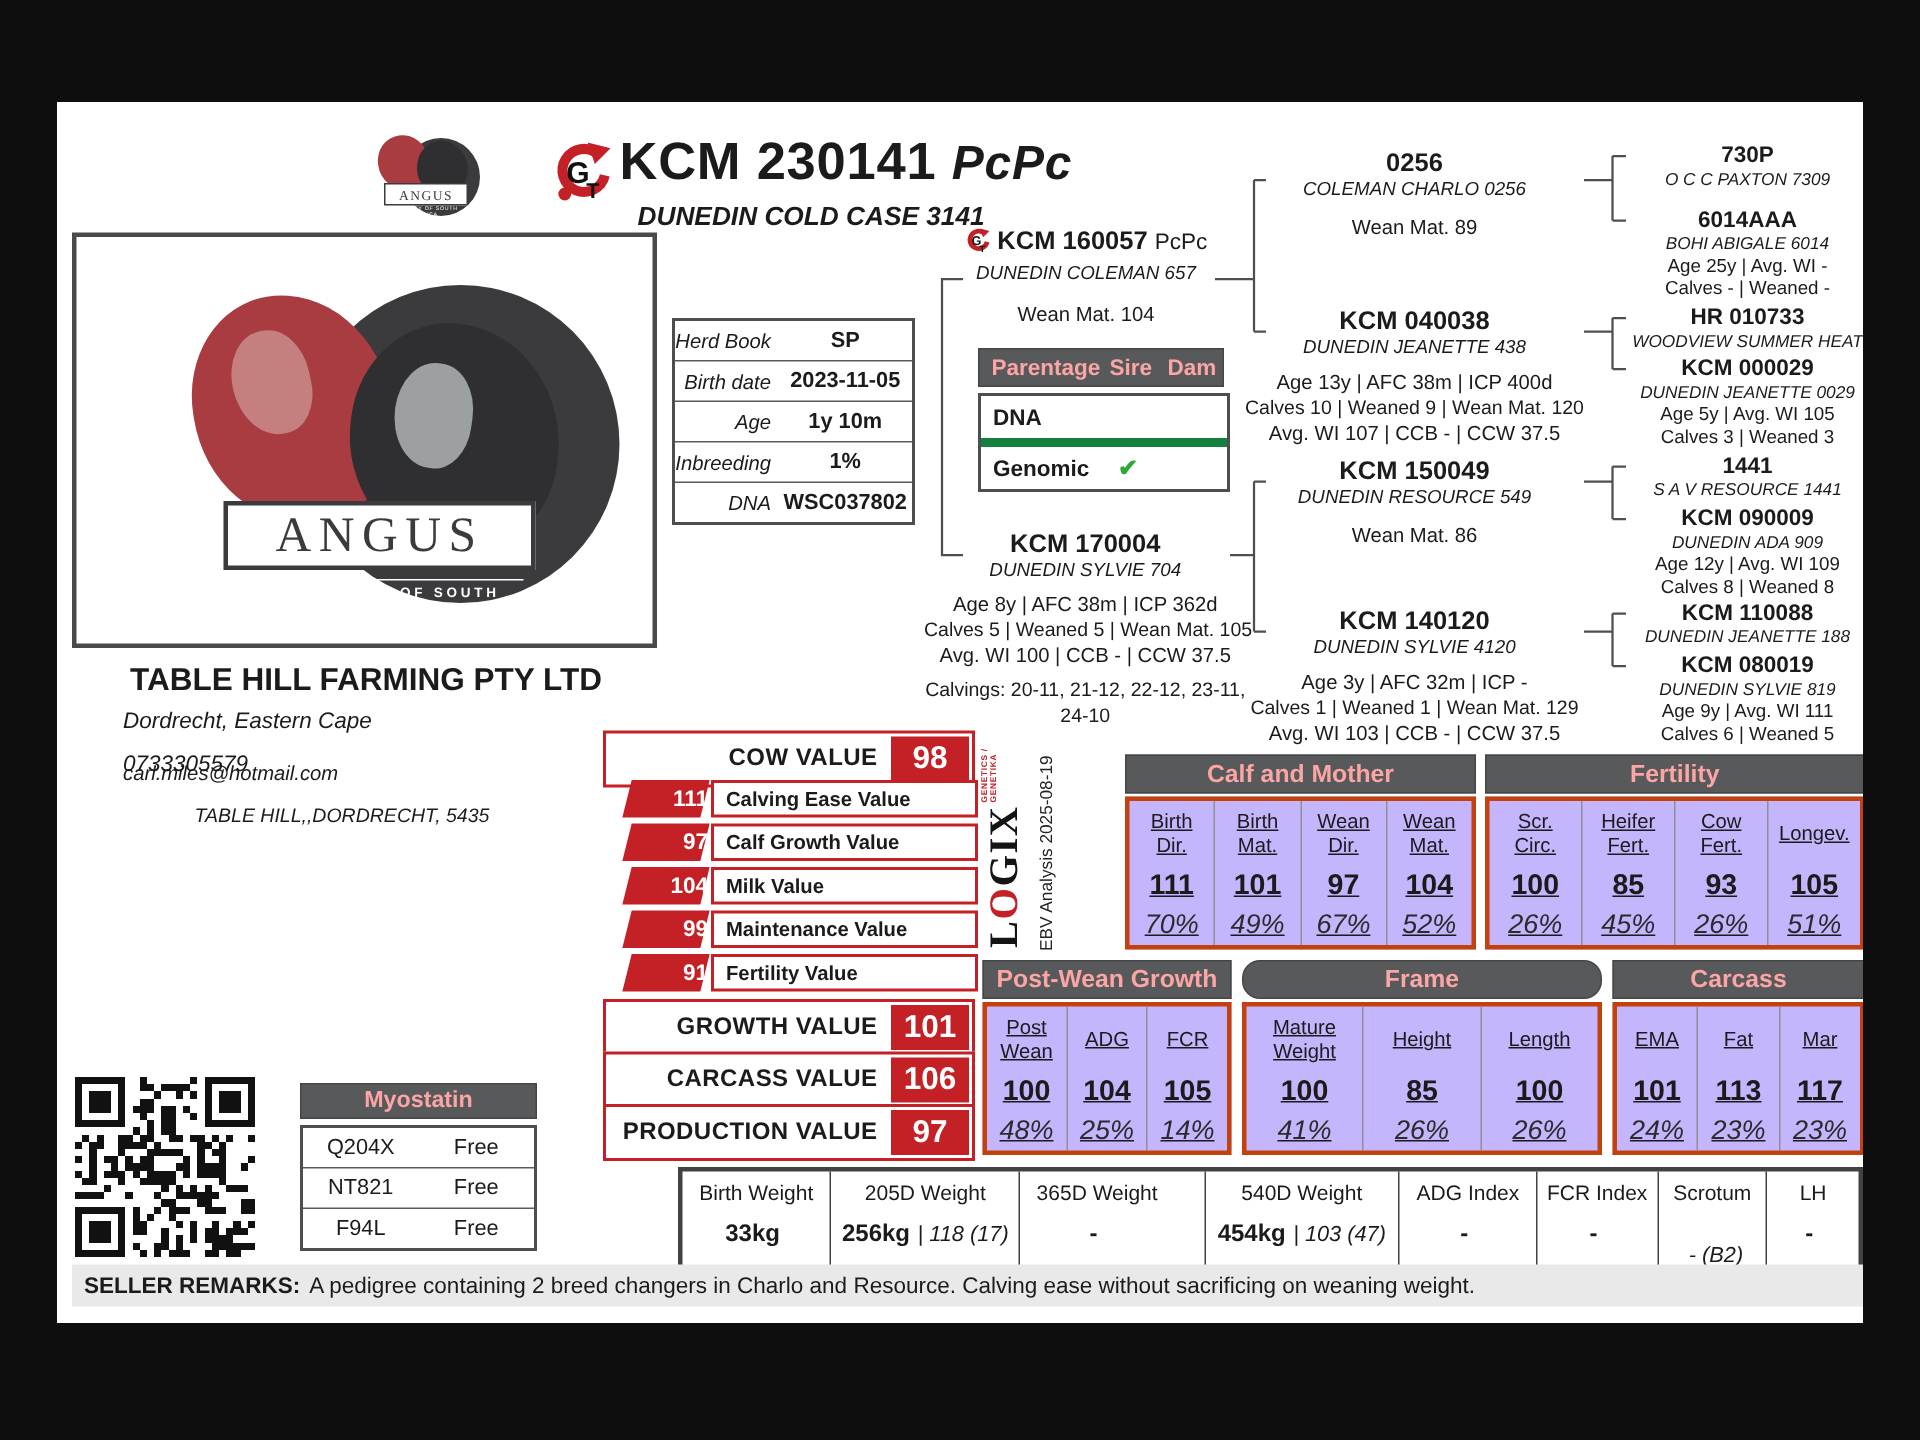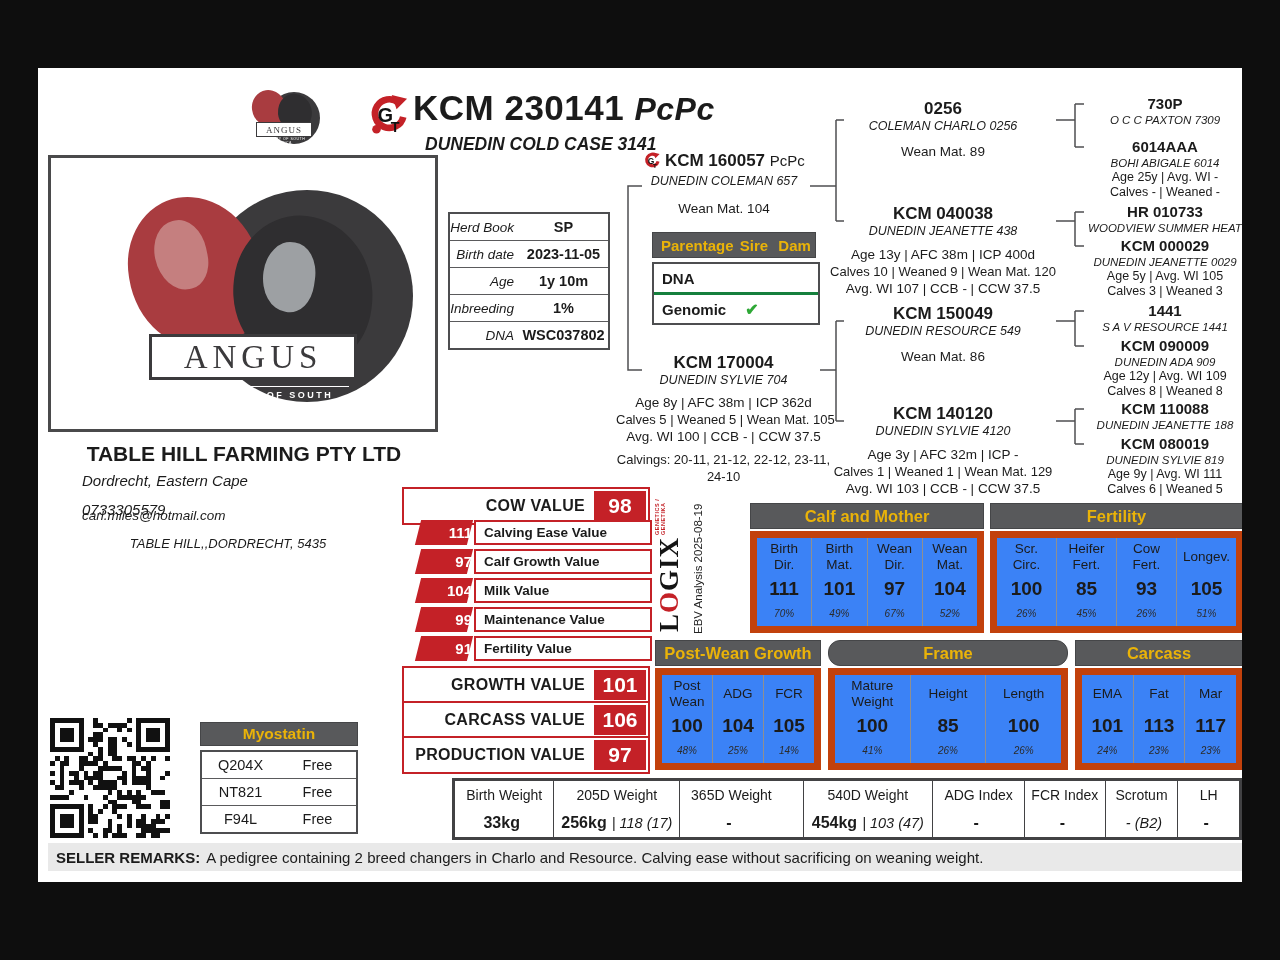--- a/index.html
+++ b/index.html
@@ -4,21 +4,21 @@
 <style>
   html,body{margin:0;padding:0;}
   body{width:1280px;height:960px;background:#0e0e0e;position:relative;
        font-family:"Liberation Sans",sans-serif;color:#1b1b1b;}
   .page{position:absolute;left:38px;top:68px;width:1204px;height:814px;background:#fff;overflow:hidden;}
   .abs{position:absolute;}
   
   .lot{left:17px;top:24px;background:#4f4f51;border:2px solid #141414;color:#fff;
        font-size:23px;font-weight:bold;padding:3px 14px;letter-spacing:1px;}
   
-  .gbar{background:#58595B;color:#eab308;font-weight:bold;display:flex;align-items:center;
+  .gbar{background:#58595B;color:#fca5a5;font-weight:bold;display:flex;align-items:center;
         justify-content:center;border:1px solid #454648;box-sizing:border-box;}
   
   .title{left:375px;top:20px;font-size:35px;font-weight:bold;letter-spacing:.5px;}
   .title .sfx{font-style:italic;font-weight:600;font-size:32px;}
   .subtitle{left:387px;top:66px;font-size:17.5px;font-weight:600;font-style:italic;}
   
   .imgbox{left:10px;top:87px;width:390px;height:277px;border:3px solid #4a4a4b;box-sizing:border-box;background:#fff;}
   .logo-circle{position:absolute;left:150px;top:32px;width:212px;height:212px;border-radius:50%;background:#3B3A3C;}
   .head{position:absolute;}
   .banner{position:absolute;left:98px;top:176px;width:208px;height:46px;background:#fff;border:3px solid #3B3A3C;
@@ -37,21 +37,21 @@
   
   .herd{left:410px;top:144px;width:158px;border:2px solid #4D4E50;}
   .herd .row{display:flex;align-items:center;height:26px;border-top:1px solid #5a5a5c;}
   .herd .row:first-child{border-top:none;}
   .herd .hl{flex:0 0 64px;text-align:right;font-style:italic;font-size:13.5px;padding-right:5px;}
   .herd .hv{flex:1;text-align:center;font-weight:bold;font-size:14.5px;}
   
   .parent-h{left:614px;top:164px;width:164px;height:26px;font-size:15px;display:flex;align-items:center;}
   .parent-h span{text-align:center;}
   .parent-b{left:614px;top:194px;width:164px;border:2px solid #4D4E50;}
-  .parent-b .row{display:flex;align-items:center;height:28px;border-top:3px solid #15803d;font-size:15px;font-weight:bold;}
+  .parent-b .row{display:flex;align-items:center;height:28px;border-top:6px solid #15803d;font-size:15px;font-weight:bold;}
   .parent-b .row:first-child{border-top:none;}
   .check{color:#2EA836;font-size:16px;}
   
   .ped{position:absolute;text-align:center;white-space:nowrap;}
   .ped .pid{font-weight:bold;font-size:17px;line-height:21px;}
   .ped .pname{font-style:italic;font-size:12.5px;line-height:15px;}
   .ped .pstat{font-size:13.5px;line-height:17px;}
   .ped.small .pid{font-size:15px;line-height:18px;}
   .ped.small .pname{font-size:11.5px;line-height:14px;}
   .ped.small .pstat{font-size:12.5px;line-height:15px;}
@@ -74,27 +74,27 @@
   .sv-label{position:absolute;left:56px;top:0;width:178px;height:25px;border:2px solid #C42127;box-sizing:border-box;
             display:flex;align-items:center;padding-left:8px;font-size:13.5px;font-weight:600;background:#fff;}
   
   .vtext{writing-mode:vertical-rl;transform:rotate(180deg);}
   .logix{left:616px;top:428px;height:136px;display:flex;align-items:flex-start;}
   .logix-word{font-family:"Liberation Serif",serif;font-weight:bold;font-size:27px;letter-spacing:1px;color:#141414;}
   .logix-word .o{color:#C42127;}
   .logix-sub{font-size:5.5px;color:#C42127;font-weight:bold;letter-spacing:.5px;margin-top:2px;}
   .ebv-date{left:654px;top:428px;height:138px;font-size:11.5px;color:#232323;}
   
-  .ebvbox{position:absolute;border:7px solid #c2410c;box-sizing:border-box;display:flex;background:#3b82f6;height:102px;}
+  .ebvbox{position:absolute;border:3px solid #c2410c;box-sizing:border-box;display:flex;background:#c4b5fd;height:102px;text-decoration:underline;}
   .ebvcol{flex:1;border-left:1px solid #8f8f91;display:flex;flex-direction:column;align-items:center;}
   .ebvcol:first-child{border-left:none;}
   .ebvh{height:44px;display:flex;flex-direction:column;justify-content:center;text-align:center;
         font-size:13.5px;line-height:16px;}
   .ebvv{font-weight:bold;font-size:19px;line-height:26px;}
-  .ebva{font-style:italic;font-size:10px;color:#2b2b2b;line-height:24px;}
+  .ebva{font-style:italic;font-size:18px;color:#2b2b2b;line-height:24px;}
   
   .weights{left:414px;top:710px;width:790px;border:3px solid #424244;box-sizing:border-box;display:flex;}
   .wcol{border-left:1.5px solid #424244;display:flex;flex-direction:column;}
   .wcol:first-child{border-left:none;}
   .wh{height:27px;display:flex;align-items:center;justify-content:center;font-size:14px;}
   .wv{height:29px;display:flex;align-items:center;justify-content:center;font-size:16px;font-weight:bold;}
   .wv .wi{font-style:italic;font-weight:500;font-size:14.5px;margin-left:5px;}
   
   .myo-h{left:162px;top:654px;width:158px;height:24px;font-size:15.5px;}
   .myo-b{left:162px;top:682px;width:158px;border:2px solid #4D4E50;box-sizing:border-box;}
@@ -754,21 +754,21 @@
           <span class="wi"></span>
         </div>
       </div>
     <div class="wcol" style="width:10.5%;">
         <div class="wh">FCR Index</div>
         <div class="wv">
           <span>-</span>
           <span class="wi"></span>
         </div>
       </div>
-    <div class="wcol" style="width:9.5%;">
+    <div class="wcol" style="width:9.5%;gap:14px;">
         <div class="wh">Scrotum</div>
         <div class="wv">
           <span></span>
           <span class="wi">- (B2)</span>
         </div>
       </div>
     <div class="wcol" style="width:8%;">
         <div class="wh">LH</div>
         <div class="wv">
           <span>-</span>

